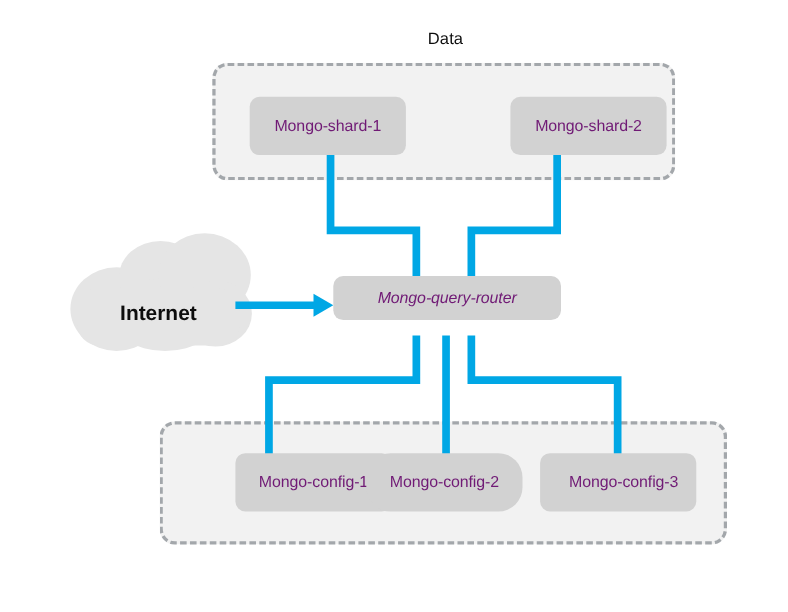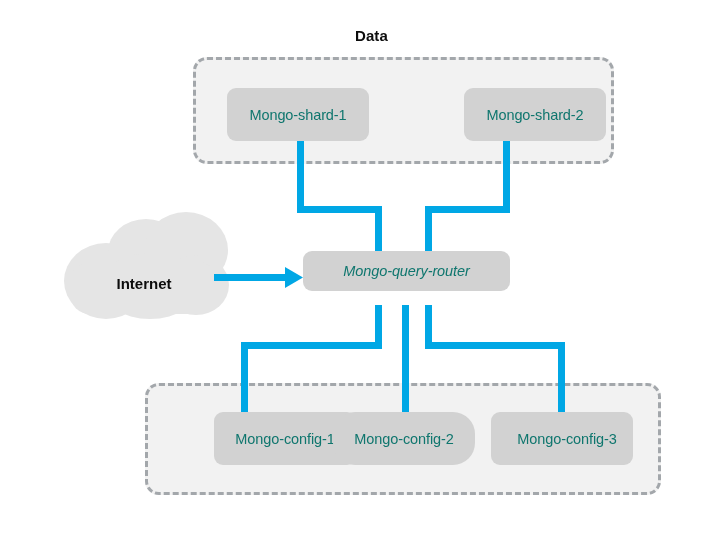--- a/index.html
+++ b/index.html
@@ -29,42 +29,42 @@
   .group-box {
     position: absolute;
     background: #f2f2f2;
     border: 3px dashed #a3a7ab;
     border-radius: 14px;
     box-sizing: border-box;
   }
   .group-label {
     position: absolute;
     font-size: 15px;
-    font-weight: bold;
+    font-weight: normal;
     color: #0d0d0d;
-    text-align: left;
+    text-align: center;
     letter-spacing: 0.1px;
     white-space: nowrap;
   }
   .node-box {
     position: absolute;
     background: #d2d2d2;
     border-radius: 9px;
     box-sizing: border-box;
     display: flex;
     align-items: center;
     justify-content: center;
     font-size: 14.5px;
-    color: #0f766e;
+    color: #701a75;
     white-space: nowrap;
     letter-spacing: -0.1px;
   }
   .cloud-label {
     position: absolute;
-    font-size: 15px;
+    font-size: 19px;
     font-weight: bold;
     color: #0d0d0d;
     white-space: nowrap;
     text-align: center;
   }
 </style>
 </head>
 <body>
 
 <div id="canvas">

